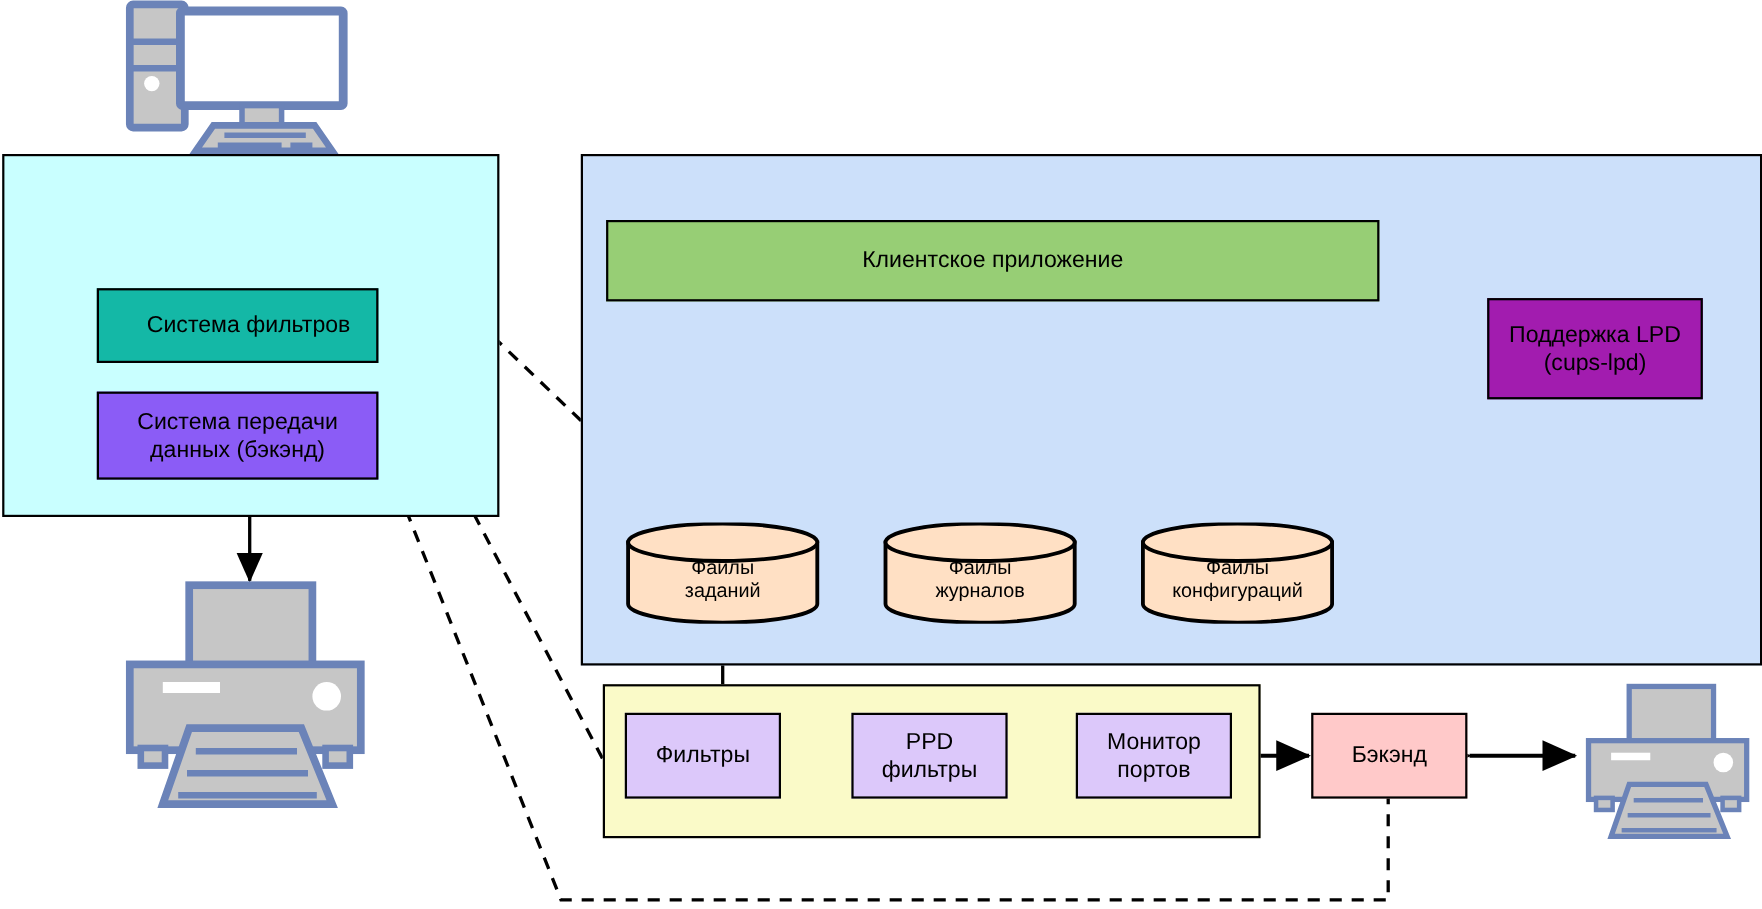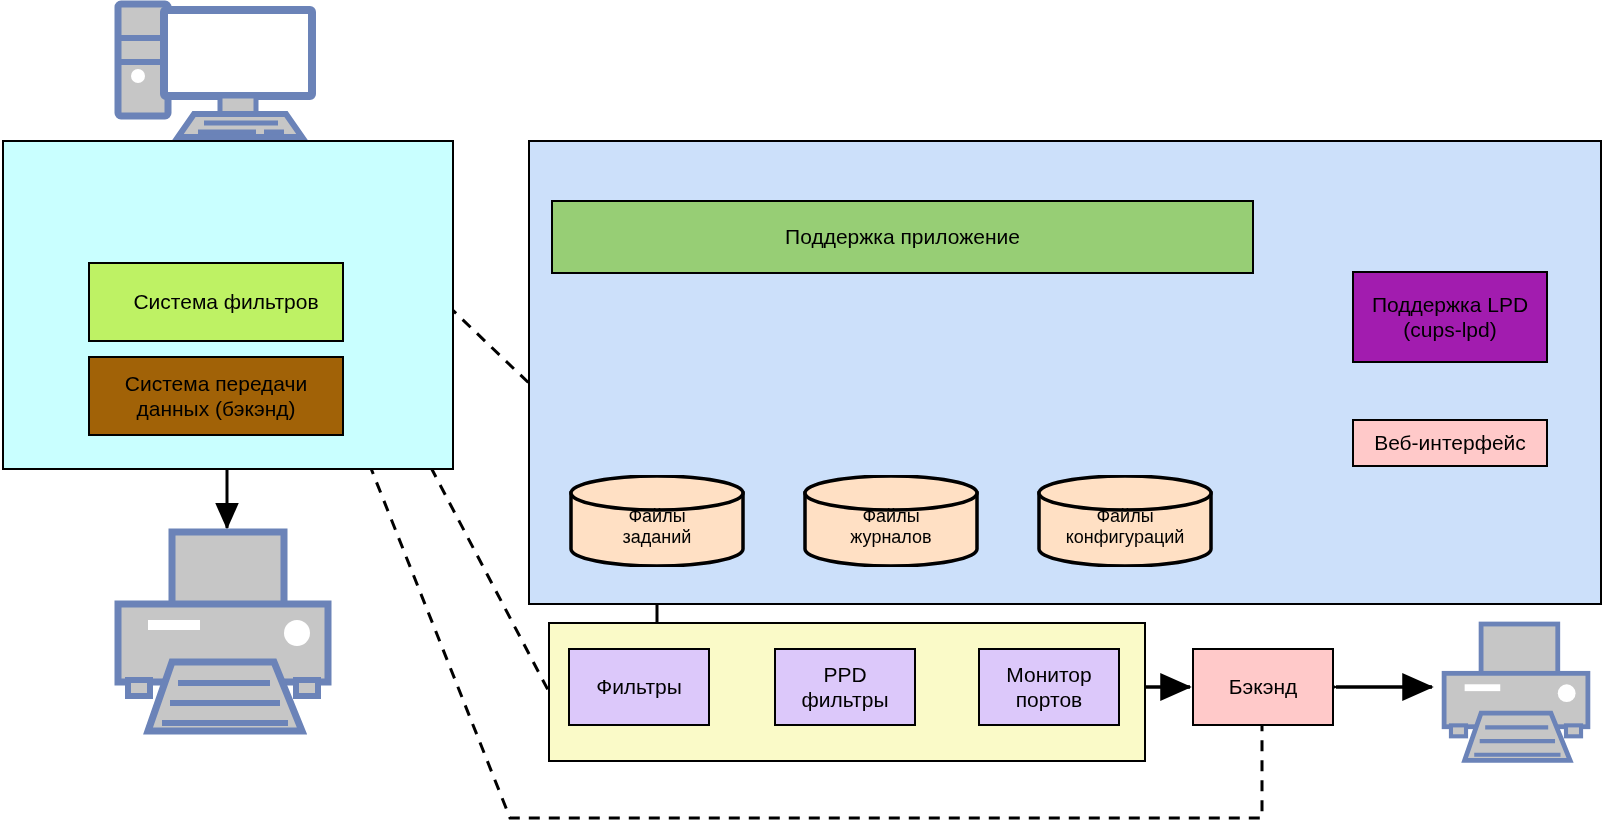--- a/index.html
+++ b/index.html
@@ -142,28 +142,28 @@
     <rect x="184" y="152" width="22" height="16" fill="#C6C6C6" stroke="#6B83B8" stroke-width="6"></rect>
     <path d="M36,203 L60,134 L162,134 L190,203 Z" fill="#C6C6C6" stroke="#6B83B8" stroke-width="7"></path>
     <line x1="66" y1="155" x2="158" y2="155" stroke="#6B83B8" stroke-width="6"></line>
     <line x1="58" y1="175" x2="168" y2="175" stroke="#6B83B8" stroke-width="6"></line>
     <line x1="50" y1="195" x2="176" y2="195" stroke="#6B83B8" stroke-width="6"></line>
   </svg>
 
   <div class="panel" style="left:2px; top:140px; width:452px; height:330px; background:#C9FFFF;"></div>
 
 
-  <div class="node" style="left:88px; top:262px; width:256px; height:80px; background:#bef264;padding-left:20px;">Система фильтров</div>
-
-  <div class="node" style="left:88px; top:356px; width:256px; height:80px; background:#a16207;">Система передачи
+  <div class="node" style="left:88px; top:262px; width:256px; height:68px; background:#14b8a6;padding-left:20px;">Система фильтров</div>
+
+  <div class="node" style="left:88px; top:356px; width:256px; height:80px; background:#8b5cf6;">Система передачи
 данных (бэкэнд)</div>
 
   <div class="panel" style="left:528px; top:140px; width:1074px; height:465px; background:#CCE0FA;"></div>
 
-  <div class="node" style="left:551px; top:200px; width:703px; height:74px; background:#97CE75;">Поддержка приложение</div>
+  <div class="node" style="left:551px; top:200px; width:703px; height:74px; background:#97CE75;">Клиентское приложение</div>
 
 
   <div class="cyl-wrap" style="left:568px; top:475px; width:178px; height:92px;">
     <svg width="178" height="92" viewBox="0 0 178 92">
       <path d="M3,18 L3,74 A86,17 0 0 0 175,74 L175,18 Z" fill="#FFE0C4" stroke="#000" stroke-width="3.5"></path>
       <ellipse cx="89" cy="18" rx="86" ry="17" fill="#FFE0C4" stroke="#000" stroke-width="3.5"></ellipse>
     </svg>
     <div class="cyl-label" style="top:31px;">Файлы
 заданий</div>
   </div>
@@ -182,21 +182,20 @@
       <path d="M3,18 L3,74 A86,17 0 0 0 175,74 L175,18 Z" fill="#FFE0C4" stroke="#000" stroke-width="3.5"></path>
       <ellipse cx="89" cy="18" rx="86" ry="17" fill="#FFE0C4" stroke="#000" stroke-width="3.5"></ellipse>
     </svg>
     <div class="cyl-label" style="top:31px;">Файлы
 конфигураций</div>
   </div>
 
   <div class="node" style="left:1352px; top:271px; width:196px; height:92px; background:#a21caf;">Поддержка LPD
 (cups-lpd)</div>
 
-  <div class="node" style="left:1352px; top:419px; width:196px; height:48px; background:#FFC9C9;">Веб-интерфейс</div>
 
   <div class="panel" style="left:548px; top:622px; width:598px; height:140px; background:#FAFAC8;"></div>
 
   <div class="node" style="left:568px; top:648px; width:142px; height:78px; background:#DCC8FA;">Фильтры</div>
 
   <div class="node" style="left:774px; top:648px; width:142px; height:78px; background:#DCC8FA;">PPD
 фильтры</div>
 
   <div class="node" style="left:978px; top:648px; width:142px; height:78px; background:#DCC8FA;">Монитор
 портов</div>

